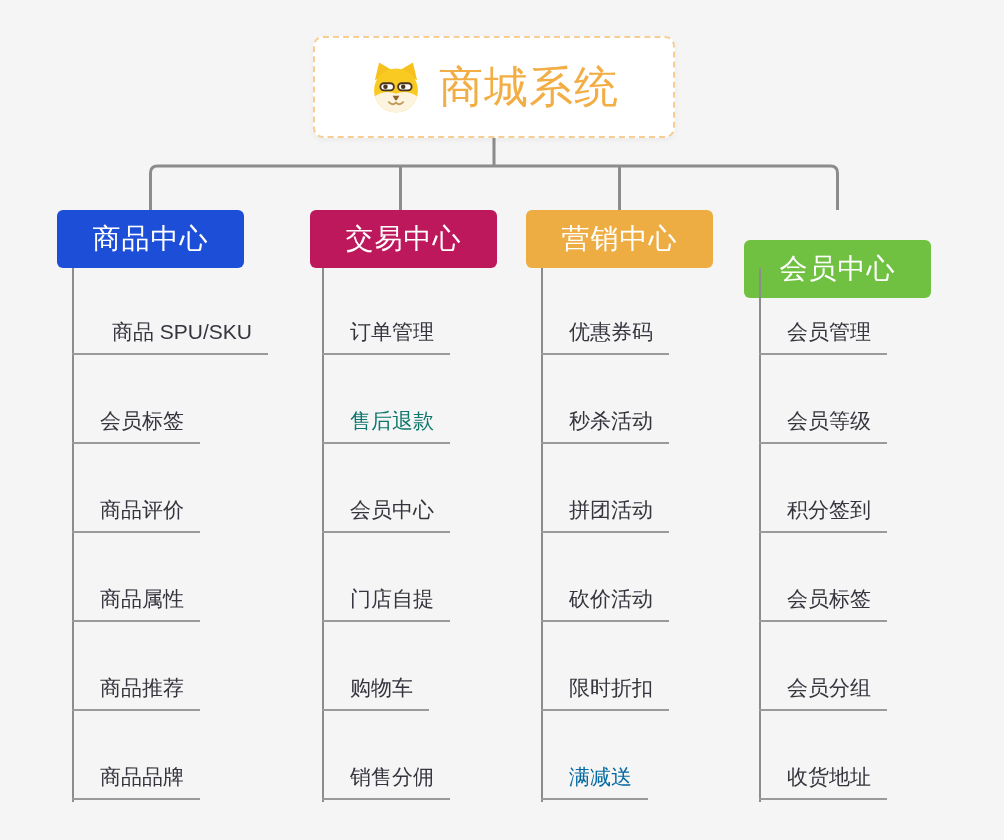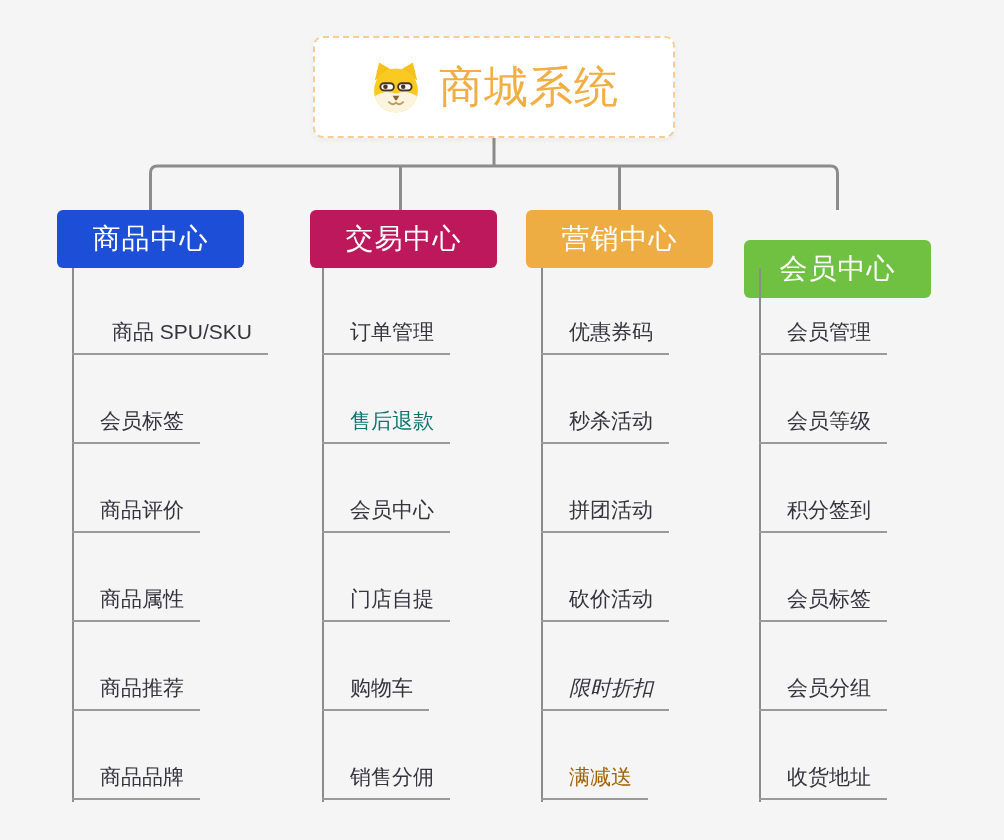--- a/index.html
+++ b/index.html
@@ -171,24 +171,24 @@
         <div class="leaf-row">
           <span class="leaf-label" style="border-bottom-color: rgb(154, 154, 154); color: rgb(53, 53, 61);">秒杀活动</span>
         </div>
         <div class="leaf-row">
           <span class="leaf-label" style="border-bottom-color: rgb(154, 154, 154); color: rgb(53, 53, 61);">拼团活动</span>
         </div>
         <div class="leaf-row">
           <span class="leaf-label" style="border-bottom-color: rgb(154, 154, 154); color: rgb(53, 53, 61);">砍价活动</span>
         </div>
         <div class="leaf-row">
-          <span class="leaf-label" style="border-bottom-color: rgb(154, 154, 154); color: rgb(53, 53, 61); font-style: italic;">限时折扣</span>
-        </div>
-        <div class="leaf-row">
-          <span class="leaf-label" style="border-bottom-color: rgb(154, 154, 154); color: #a16207;">满减送</span>
+          <span class="leaf-label" style="border-bottom-color: rgb(154, 154, 154); color: rgb(53, 53, 61);">限时折扣</span>
+        </div>
+        <div class="leaf-row">
+          <span class="leaf-label" style="border-bottom-color: rgb(154, 154, 154); color: #0369a1;">满减送</span>
         </div>
       </div>
       <div class="branch-header" style="left: 744px; background: rgb(112, 193, 66); margin-top: 30px;">会员中心</div>
       <div class="branch-line" style="left: 759px; background: rgb(140, 140, 140);"></div>
       <div class="branch-items" style="left: 759px;">
         <div class="leaf-row">
           <span class="leaf-label" style="border-bottom-color: rgb(154, 154, 154); color: rgb(53, 53, 61);">会员管理</span>
         </div>
         <div class="leaf-row">
           <span class="leaf-label" style="border-bottom-color: rgb(154, 154, 154); color: rgb(53, 53, 61);">会员等级</span>

